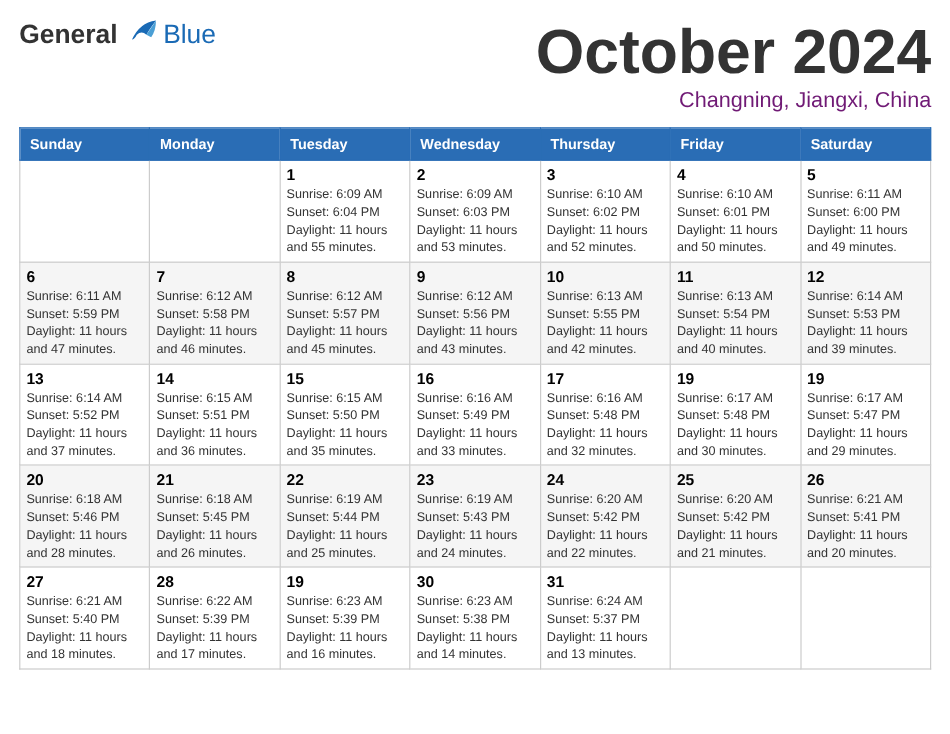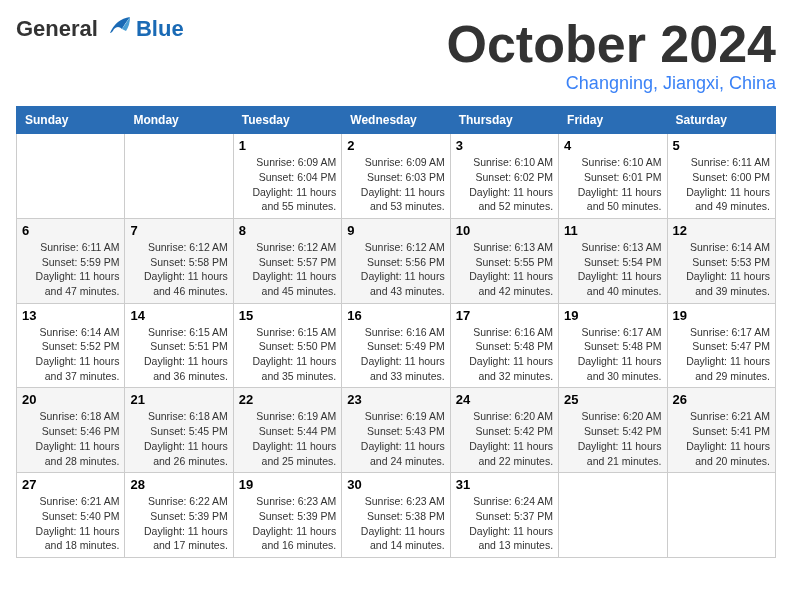--- a/index.html
+++ b/index.html
@@ -17,21 +17,21 @@
       margin-bottom: 12px;
     }
     .logo {
       display: flex;
       flex-direction: column;
       align-items: flex-start;
     }
     .logo-blue {
       color: #1a6ab5;
       font-size: 22px;
-      font-weight: bold;
+      font-weight: normal;
     }
     .logo-wrap {
       display: flex;
       align-items: center;
       gap: 2px;
     }
     .logo-general {
       font-size: 22px;
       font-weight: bold;
       color: #333;
@@ -40,21 +40,21 @@
       text-align: right;
     }
     .month-title {
       font-size: 52px;
       font-weight: bold;
       color: #333;
       line-height: 1.1;
     }
     .location-title {
       font-size: 18px;
-      color: #3b82f6;
+      color: #701a75;
     }
     .calendar {
       width: 100%;
       border-collapse: collapse;
       font-size: 11px;
     }
     .calendar th {
       background-color: #2a6db5;
       color: #fff;
       padding: 6px 8px;
@@ -77,21 +77,20 @@
     .day-number {
       font-weight: bold;
       font-size: 13px;
       display: block;
       margin-bottom: 2px;
     }
     .day-info {
       color: #333;
       line-height: 1.4;
       font-size: 10.5px;
-      text-align: right;
     }
     .empty-cell {
       background: #fff !important;
     }
     .calendar tr:nth-child(even) td.empty-cell {
       background: #f5f5f5 !important;
     }
   </style>
 </head>
 <body>

